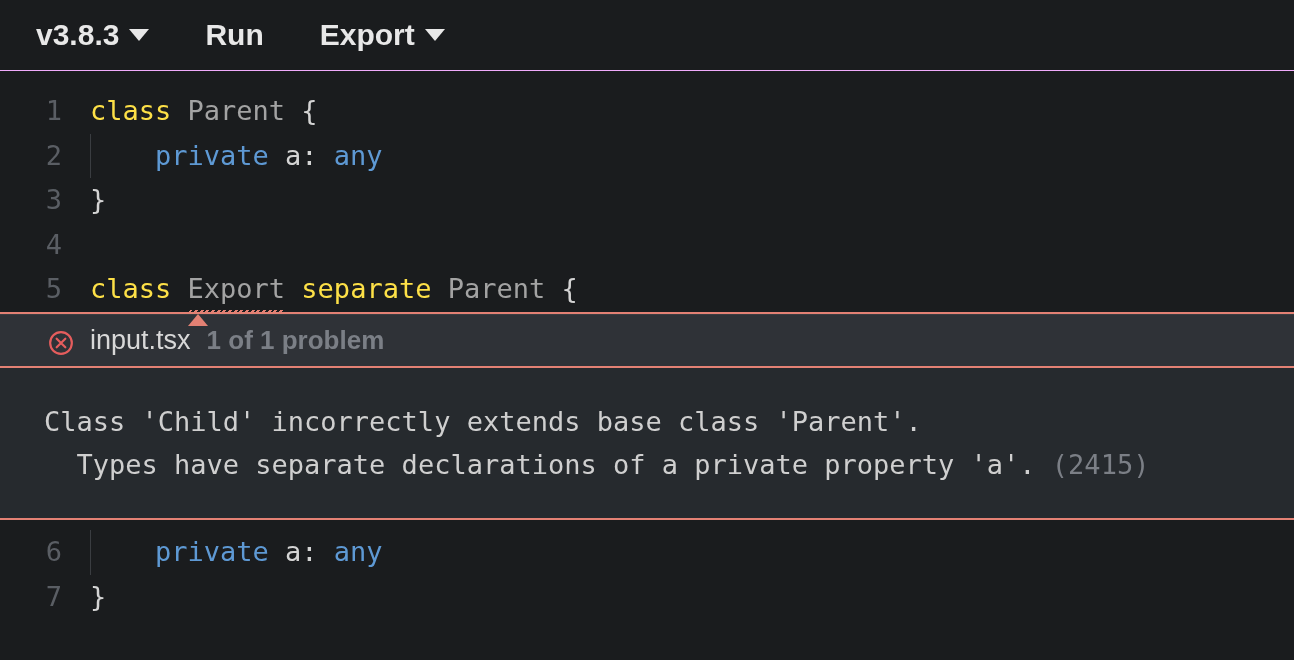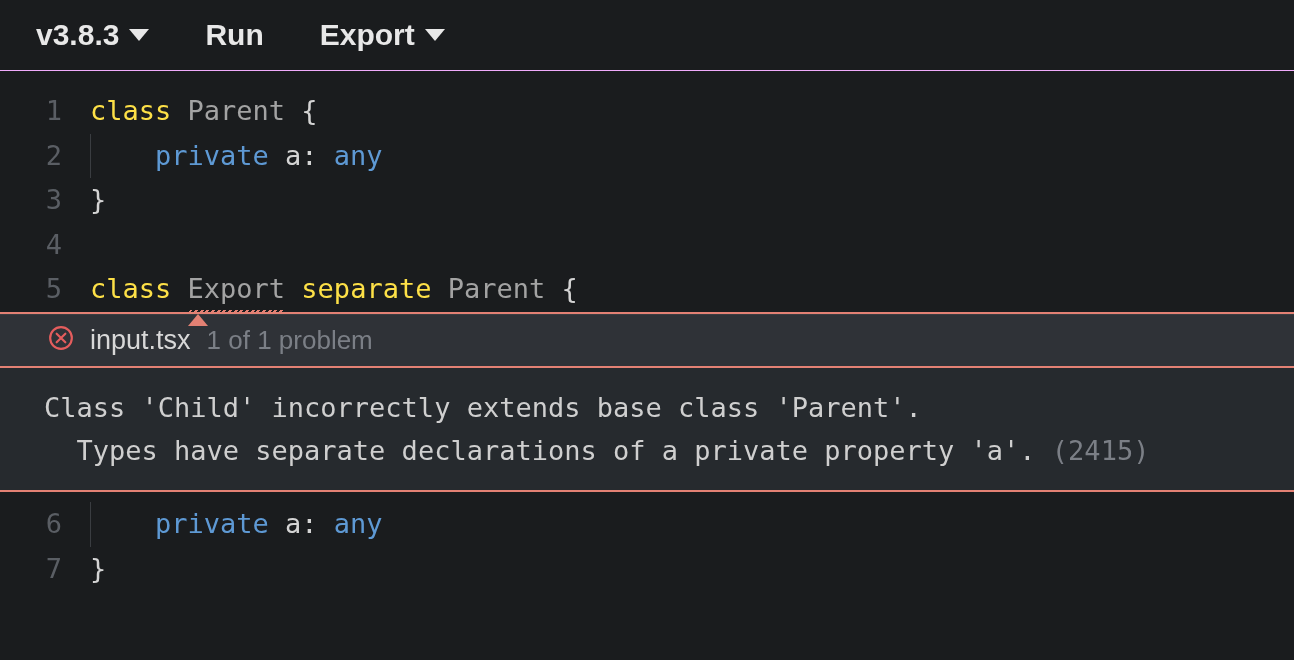--- a/index.html
+++ b/index.html
@@ -107,39 +107,40 @@
     left: 0;
   }
 
   .error-panel-sep {
     height: 2px;
     background: #e38174;
   }
   .error-header {
     background: #2f3237;
     display: flex;
-    align-items: flex-start;
+    align-items: flex-end;
     gap: 16px;
     padding: 10px 48px;
     font-size: 27px;
     border-top: 1px solid #3a3d41;
   }
   .error-icon {
     flex-shrink: 0;
   }
   .error-filename {
     color: #d8d8d8;
   }
   .error-count {
     color: #7b7f86;
     font-size: 26px;
+    font-weight: bold;
   }
   .error-body {
     background: #262a2e;
-    padding: 18px 44px;
+    padding: 32px 44px;
     font-family: "SF Mono", "Menlo", "Consolas", monospace;
     font-size: 27px;
     line-height: 1.6;
     color: #cfcfcf;
     white-space: pre;
   }
   .error-code {
     color: #7b7f86;
   }
 </style>

